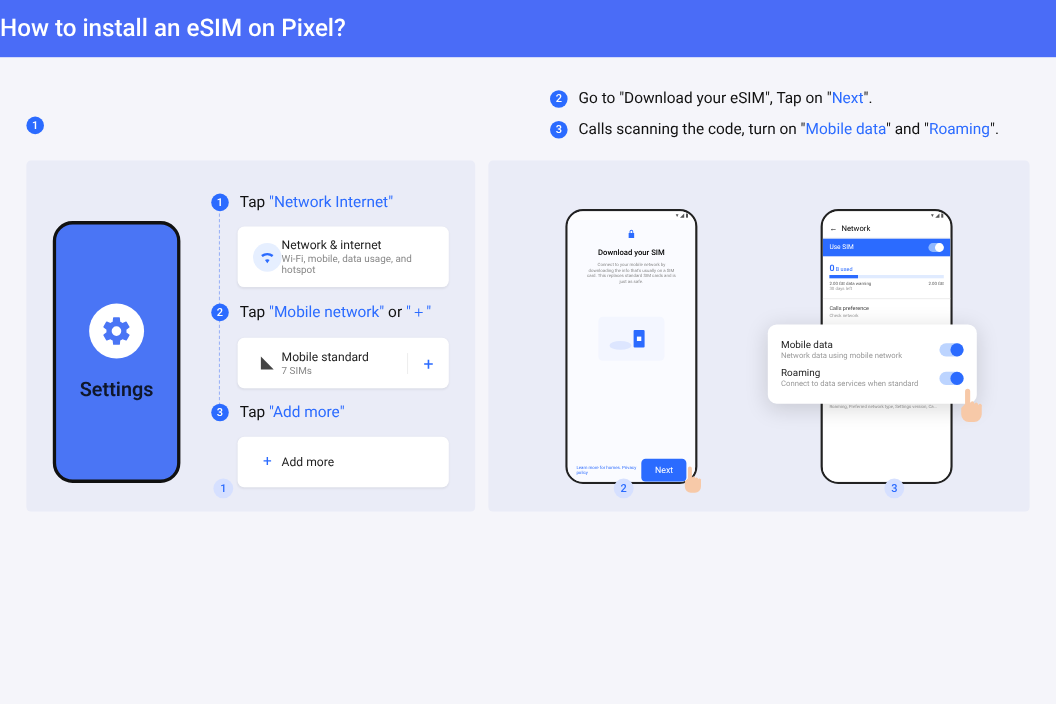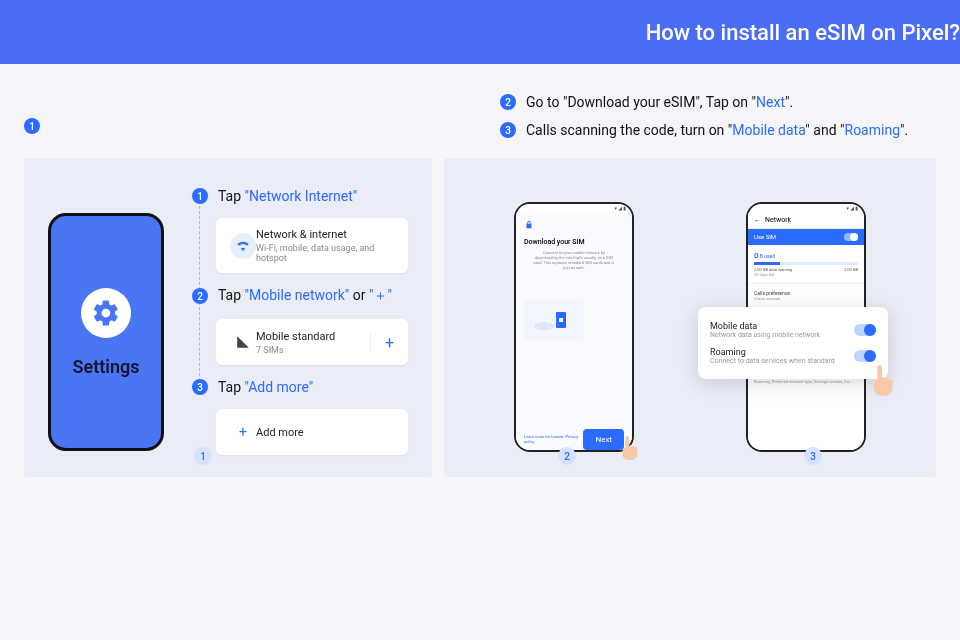--- a/index.html
+++ b/index.html
@@ -5,24 +5,24 @@
   * { box-sizing: border-box; margin: 0; padding: 0; }
   body {
     width: 960px;
     height: 640px;
     font-family: -apple-system, BlinkMacSystemFont, "Segoe UI", Roboto, sans-serif;
     background: #f5f5fa;
     overflow: hidden;
   }
   .header {
     background: #4a6cf7;
-    height: 64px;
+    height: 52px;
     display: flex;
     align-items: center;
-    justify-content: flex-end;
+    justify-content: flex-start;
   }
   .header-title {
     color: #fff;
     font-size: 22px;
     font-weight: 500;
   }
   .top-instructions {
     display: flex;
     padding: 30px 24px 20px;
     gap: 40px;
@@ -140,20 +140,21 @@
   .mini-phone .statusbar {
     height: 8px; background: #fff;
     display: flex; justify-content: flex-end; align-items: center;
     padding: 0 6px; gap: 2px;
     font-size: 5px; color: #555;
   }
   .download-sim {
     background: #fafbff;
     height: 100%;
     display: flex; flex-direction: column;
+    align-items: center;
     padding: 8px;
   }
   .dl-title { font-size: 7px; margin-top: 8px; font-weight: 500; }
   .dl-sub { font-size: 4px; color: #888; text-align: center; margin-top: 4px; padding: 0 8px; line-height: 1.3; }
   .dl-illus {
     margin-top: 30px;
     width: 60px; height: 40px;
     background: #f3f6ff;
     border-radius: 4px;
     display: flex; align-items: center; justify-content: center;

